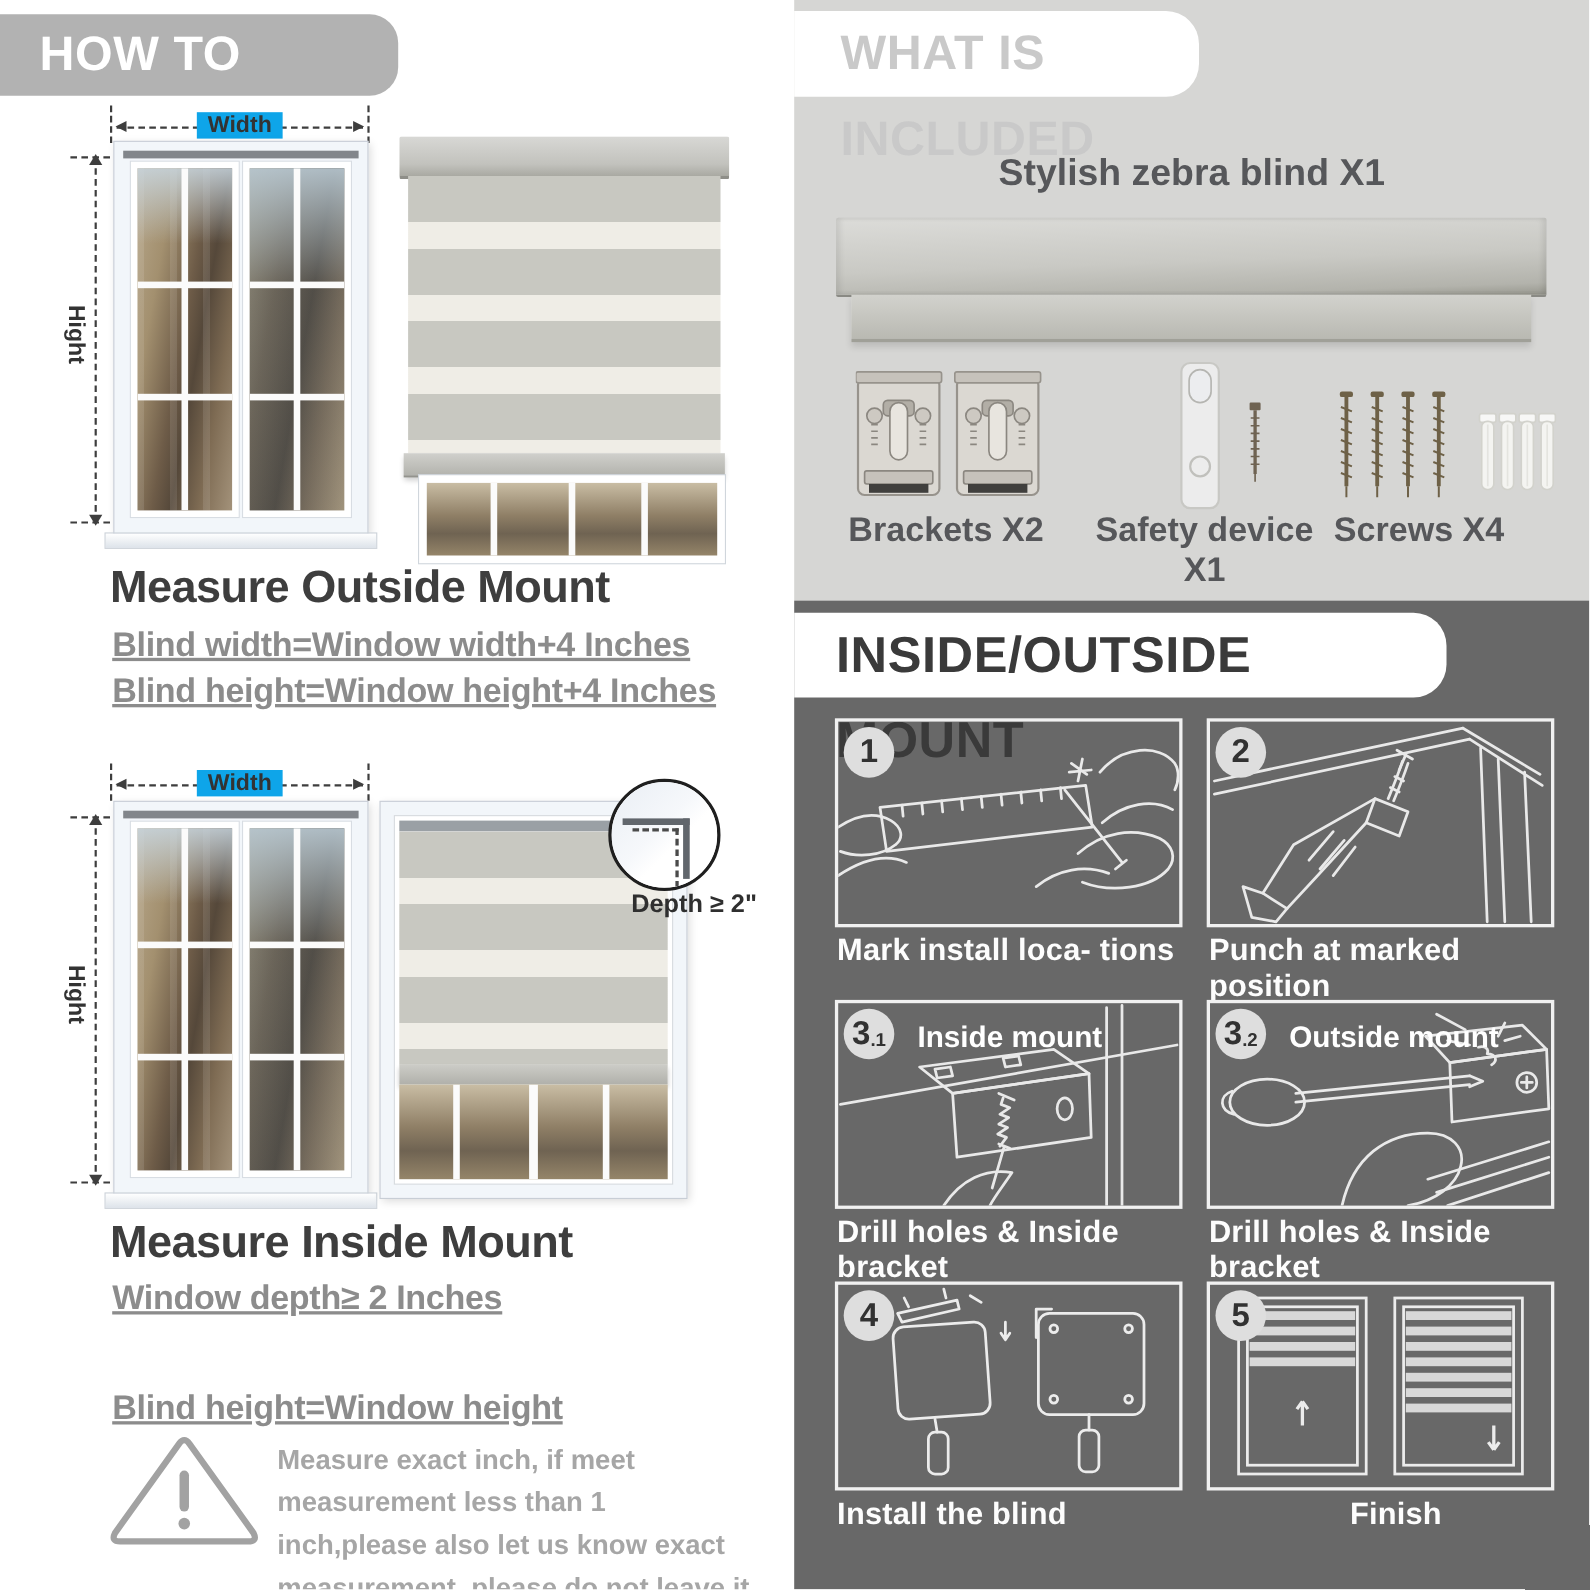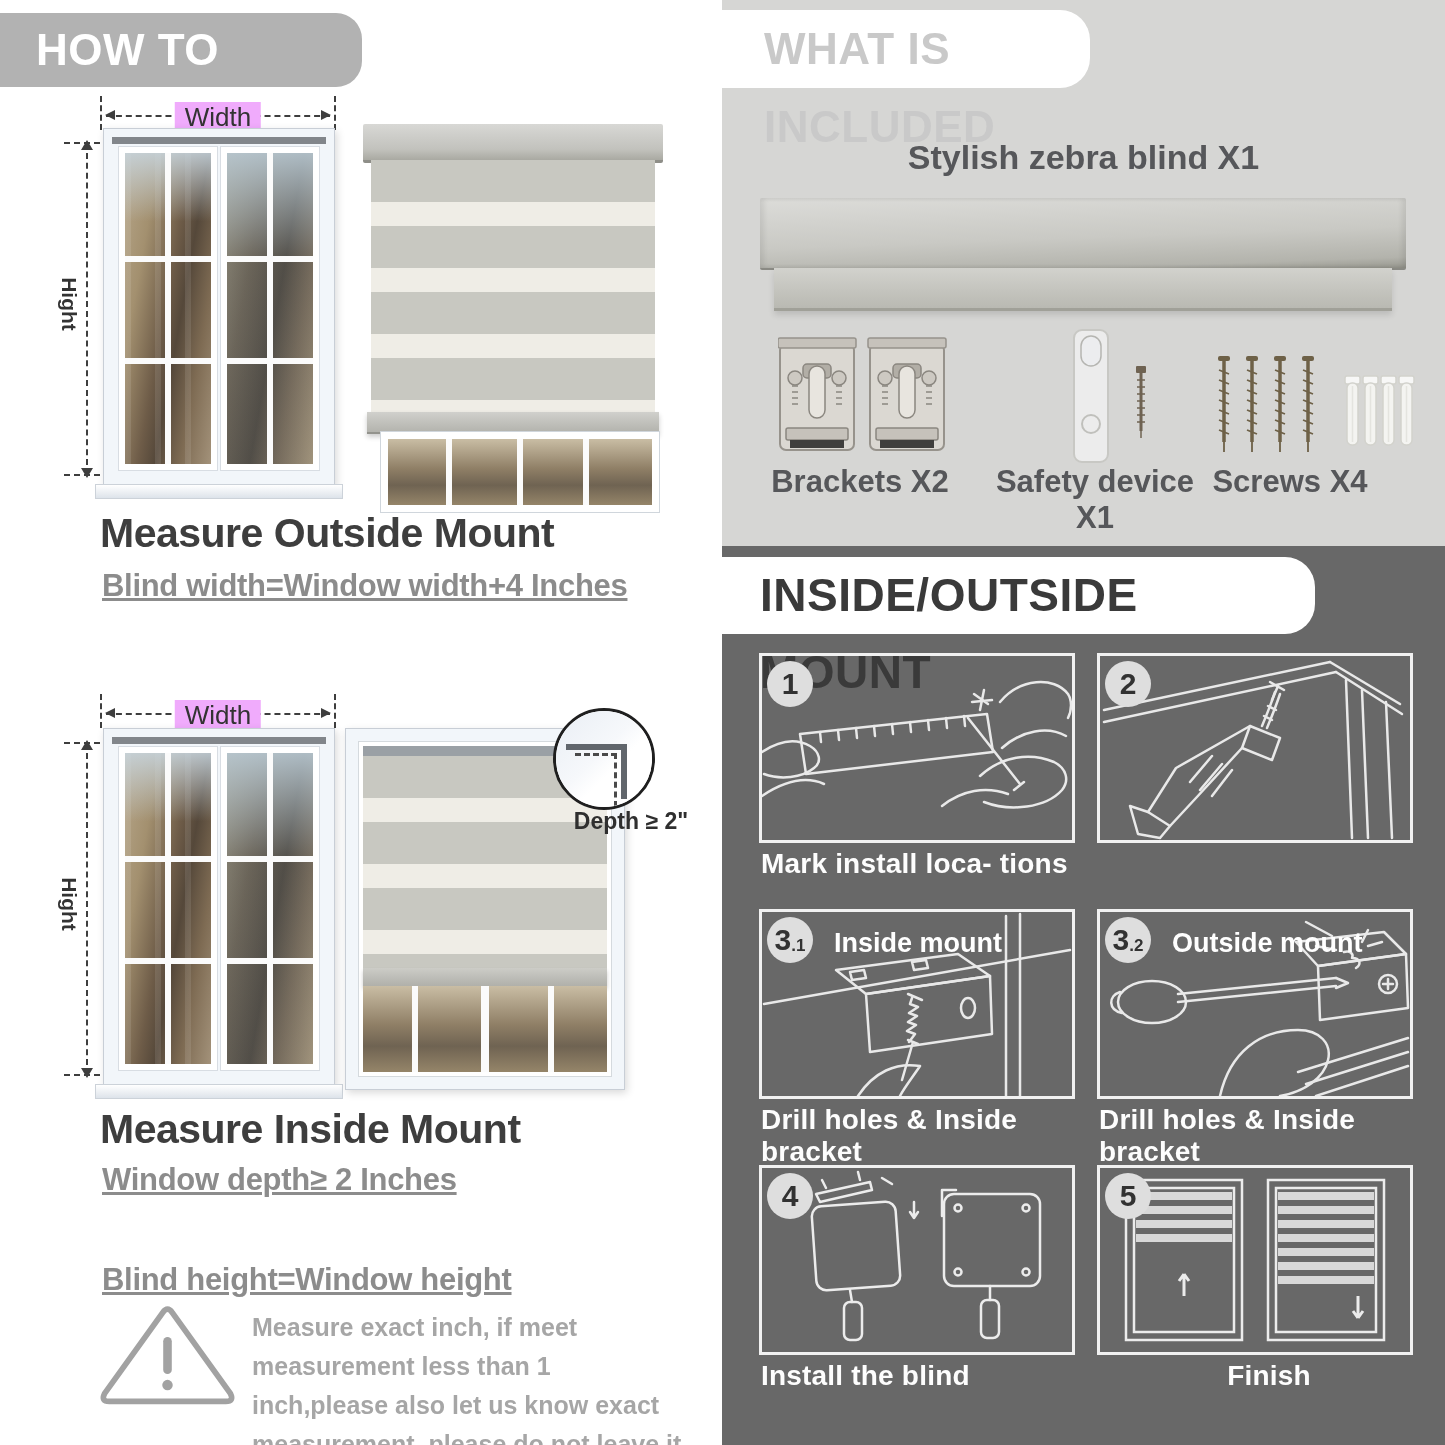--- a/index.html
+++ b/index.html
@@ -47,22 +47,22 @@
   .botrail { position:absolute; background:linear-gradient(#d0d0cc,#b3b3ad); border-bottom:2px solid #93938d;
              box-shadow:0 3px 5px rgba(0,0,0,.2); }
   .peek { position:absolute; border:7px solid #ffffff; outline:1px solid #d0d6dc; background:#fff; }
 
   
   .wannot { position:absolute; height:24px; }
   .wline { position:absolute; top:11px; left:6px; right:6px; border-top:2px dashed #3e3e3e; }
   .ah { position:absolute; top:-7px; width:0; height:0; border:5px solid transparent; }
   .ah.left  { left:-6px;  border-right:10px solid #3e3e3e; }
   .ah.right { right:-6px; border-left:10px solid #3e3e3e; }
-  .wlabel { position:absolute; top:-2px; left:50%; transform:translateX(-50%); background:#f0abfc;
-            padding:0 10px; font-size:26px; font-weight:normal; color:#333333; }
+  .wlabel { position:absolute; top:-2px; left:50%; transform:translateX(-50%); background:#0ea5e9;
+            padding:0 10px; font-size:21px; font-weight:bold; color:#333333; }
   .vmark { position:absolute; width:0; border-left:2px dashed #3e3e3e; height:34px; }
   .hline { position:absolute; width:0; border-left:2px dashed #3e3e3e; }
   .hline::before { content:''; position:absolute; top:-9px; left:-7px; border:6px solid transparent; border-bottom:10px solid #3e3e3e; }
   .hline::after  { content:''; position:absolute; bottom:-9px; left:-7px; border:6px solid transparent; border-top:10px solid #3e3e3e; }
   .hmark { position:absolute; height:0; border-top:2px dashed #3e3e3e; width:36px; }
   .hlabel { position:absolute; transform:rotate(90deg); font-size:21px; font-weight:bold; color:#333333;
             background:#ffffff; padding:4px 2px; }
 
   .depth-circle { position:absolute; border:3px solid #1f1f1f; border-radius:50%; background:#ffffff; overflow:hidden; }
   .depth-label { position:absolute; font-size:23px; font-weight:bold; color:#2f2f2f; }
@@ -142,20 +142,21 @@
       <div class="glassC" style="position:absolute; inset:0;">
         <div class="mull-v"></div>
         <div class="mull-v" style="left:22%;"></div>
         <div class="mull-v" style="left:74%;"></div>
       </div>
     </div>
   </div>
 
   <div class="heading" style="left:100px; top:510px;">Measure Outside Mount</div>
   <div class="formula" style="left:102px; top:568px;">Blind width=Window width+4 Inches</div>
+  <div class="formula" style="left:102px; top:610px;">Blind height=Window height+4 Inches</div>
 
   <div class="wannot" style="left:100px; top:702px; width:236px;">
     <div class="wline">
         <span class="ah left"></span>
         <span class="ah right"></span>
       </div>
     <span class="wlabel">Width</span>
   </div>
   <div class="vmark" style="left:100px; top:694px;"></div>
   <div class="vmark" style="left:334px; top:694px;"></div>
@@ -315,20 +316,21 @@
         <path d="M150 70 L180 82 L172 104 L142 92 Z"></path>
         <path d="M142 92 L96 142 L70 170 L48 156 L76 112 L150 70"></path>
         <path d="M112 100 l-22 26 M122 108 l-22 26 M132 114 l-20 26"></path>
         <path d="M70 170 L60 182 M48 156 L30 150 L38 178 L60 182"></path>
       </g>
     </svg>
     <div class="badge">
         <span>2</span>
       </div>
   </div>
+  <div class="step-caption" style="left:1099px; top:848px;">Punch at  marked position</div>
 
   <div class="step-box" style="left:759px; top:909px;">
     <svg class="step-art" viewBox="0 0 310 184" width="310" height="184">
       <g stroke="#e9e9e9" stroke-width="2.5" fill="none" stroke-linecap="round" stroke-linejoin="round">
         <path d="M2 92 L308 38"></path>
         <path d="M244 4 L244 184 M258 2 L258 184"></path>
         <path d="M74 58 L196 42 L228 64 L104 82 Z"></path>
         <path d="M88 60 l14 -2 l2 8 l-14 2 Z M150 50 l14 -2 l2 8 l-14 2 Z"></path>
         <path d="M104 82 L228 64 L230 122 L108 140 Z"></path>
         <ellipse cx="206" cy="96" rx="7" ry="10"></ellipse>

